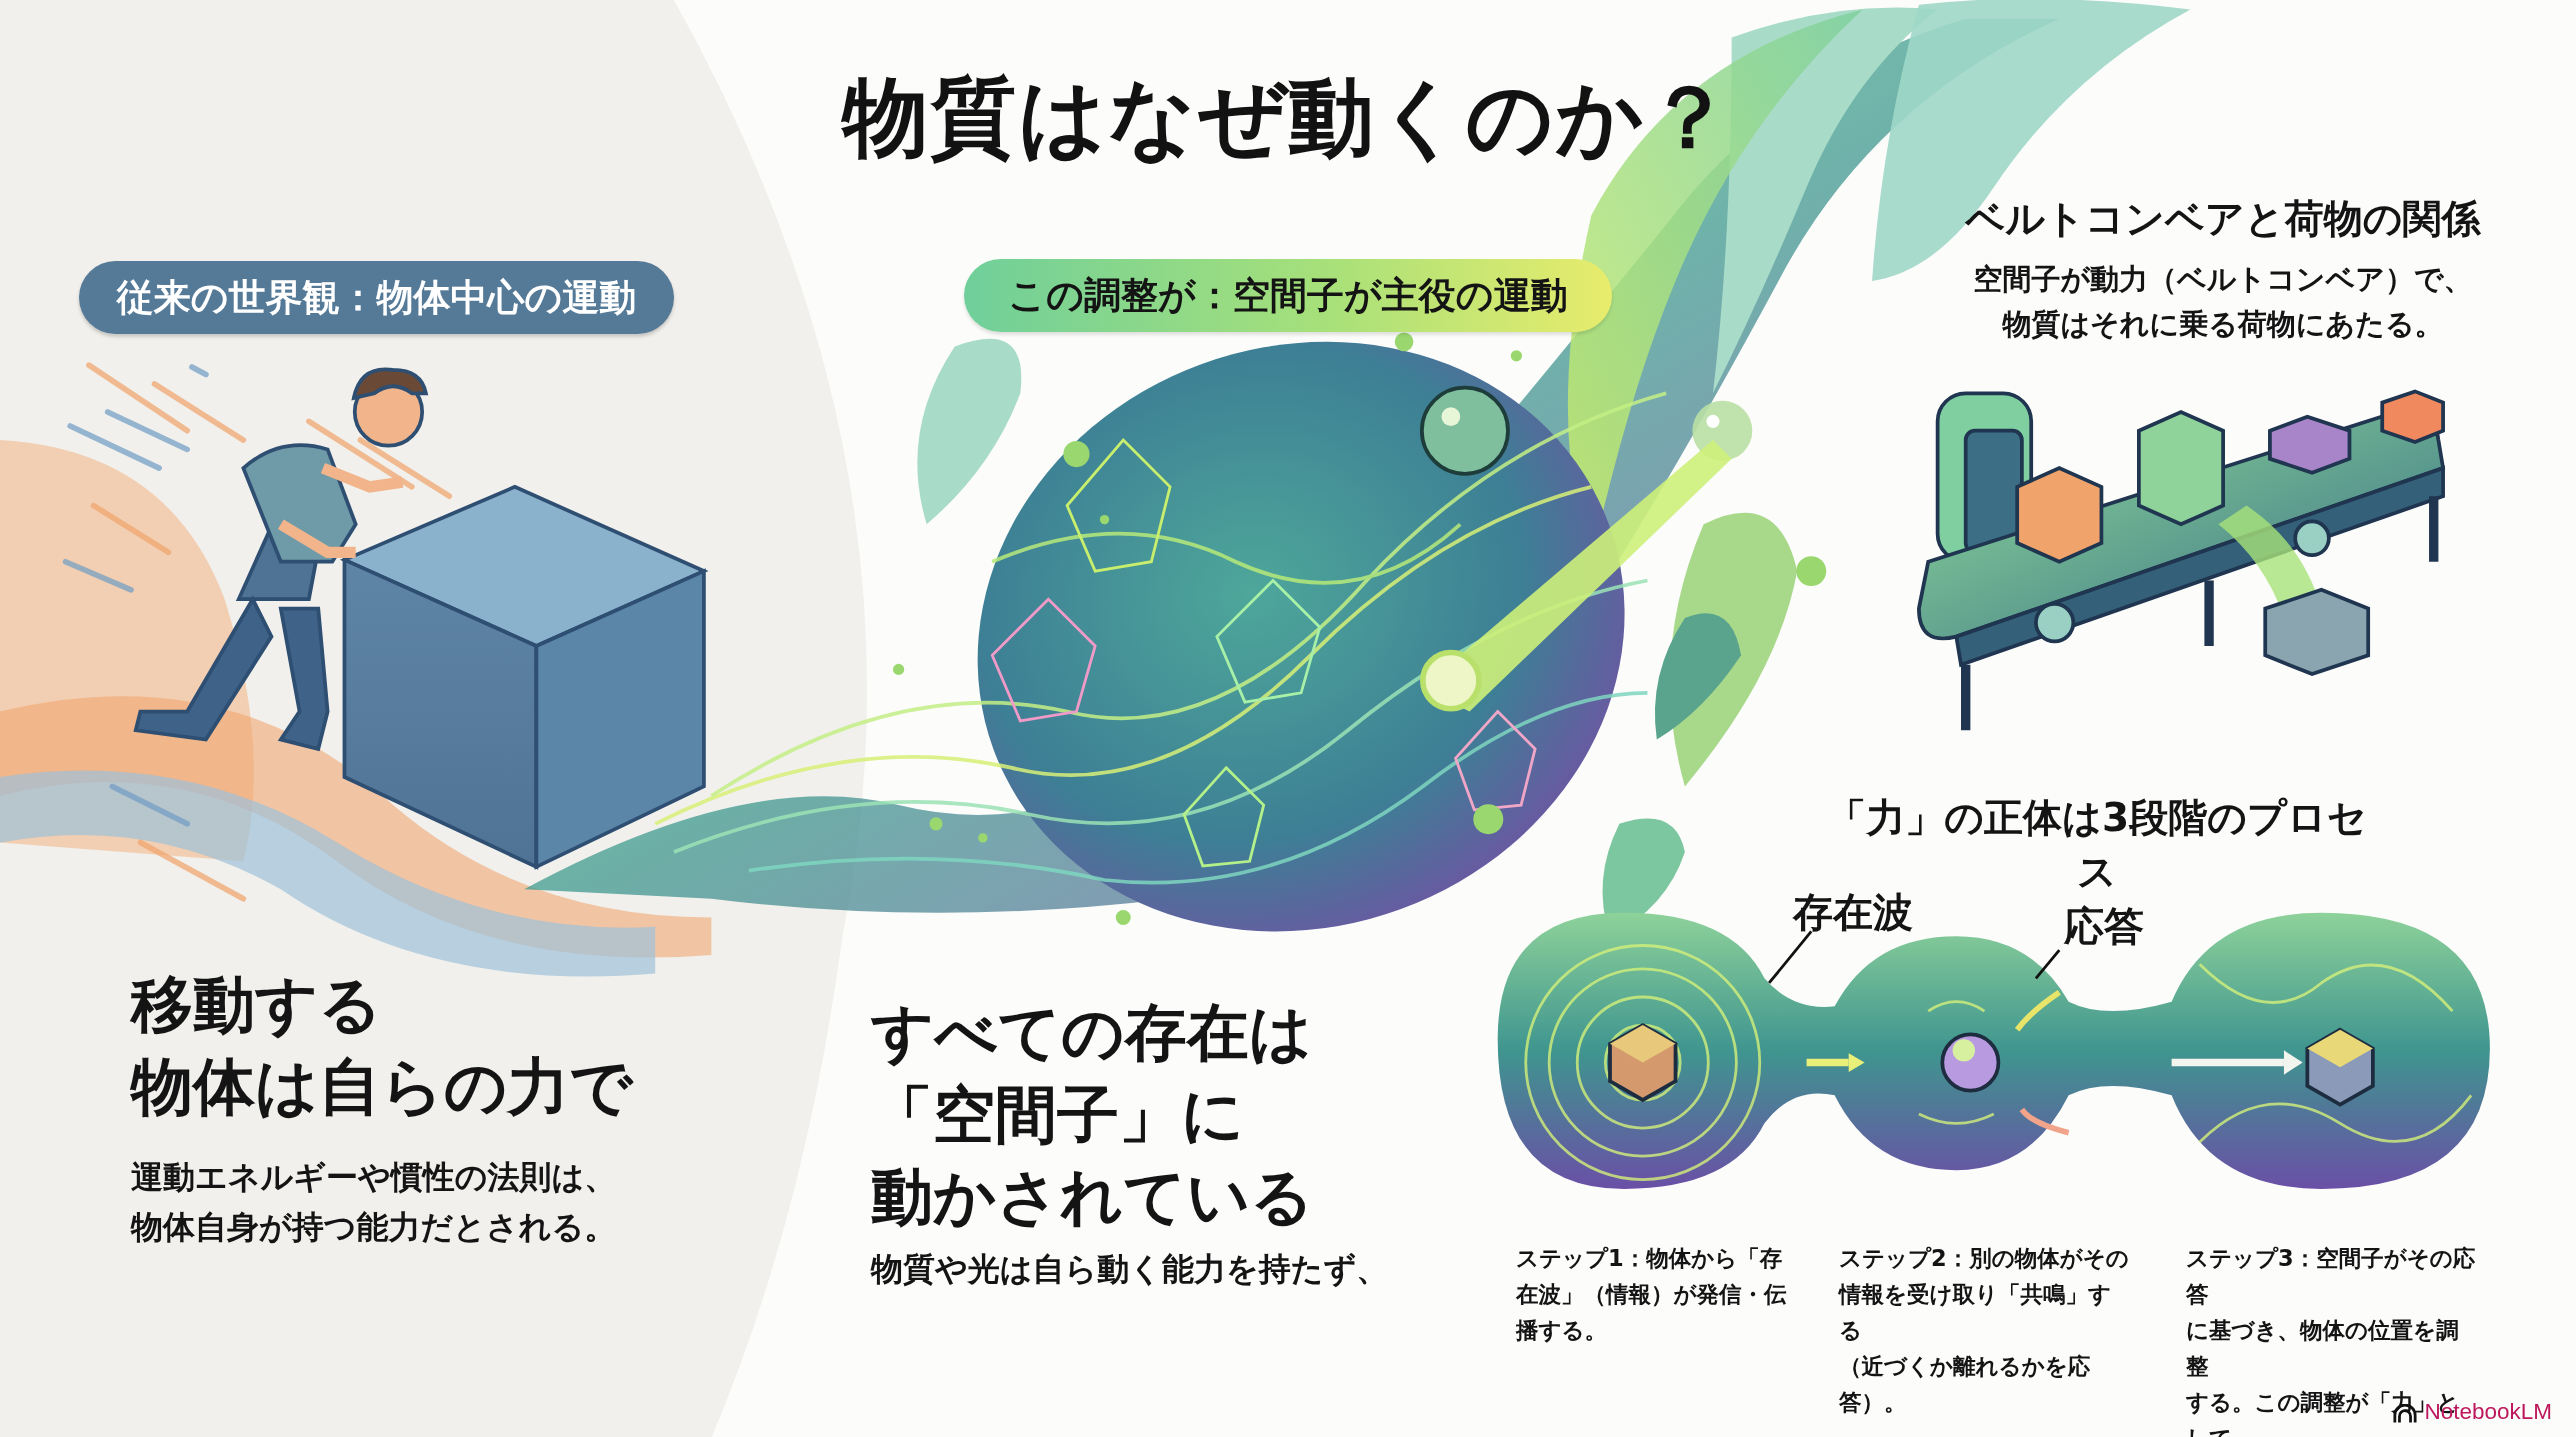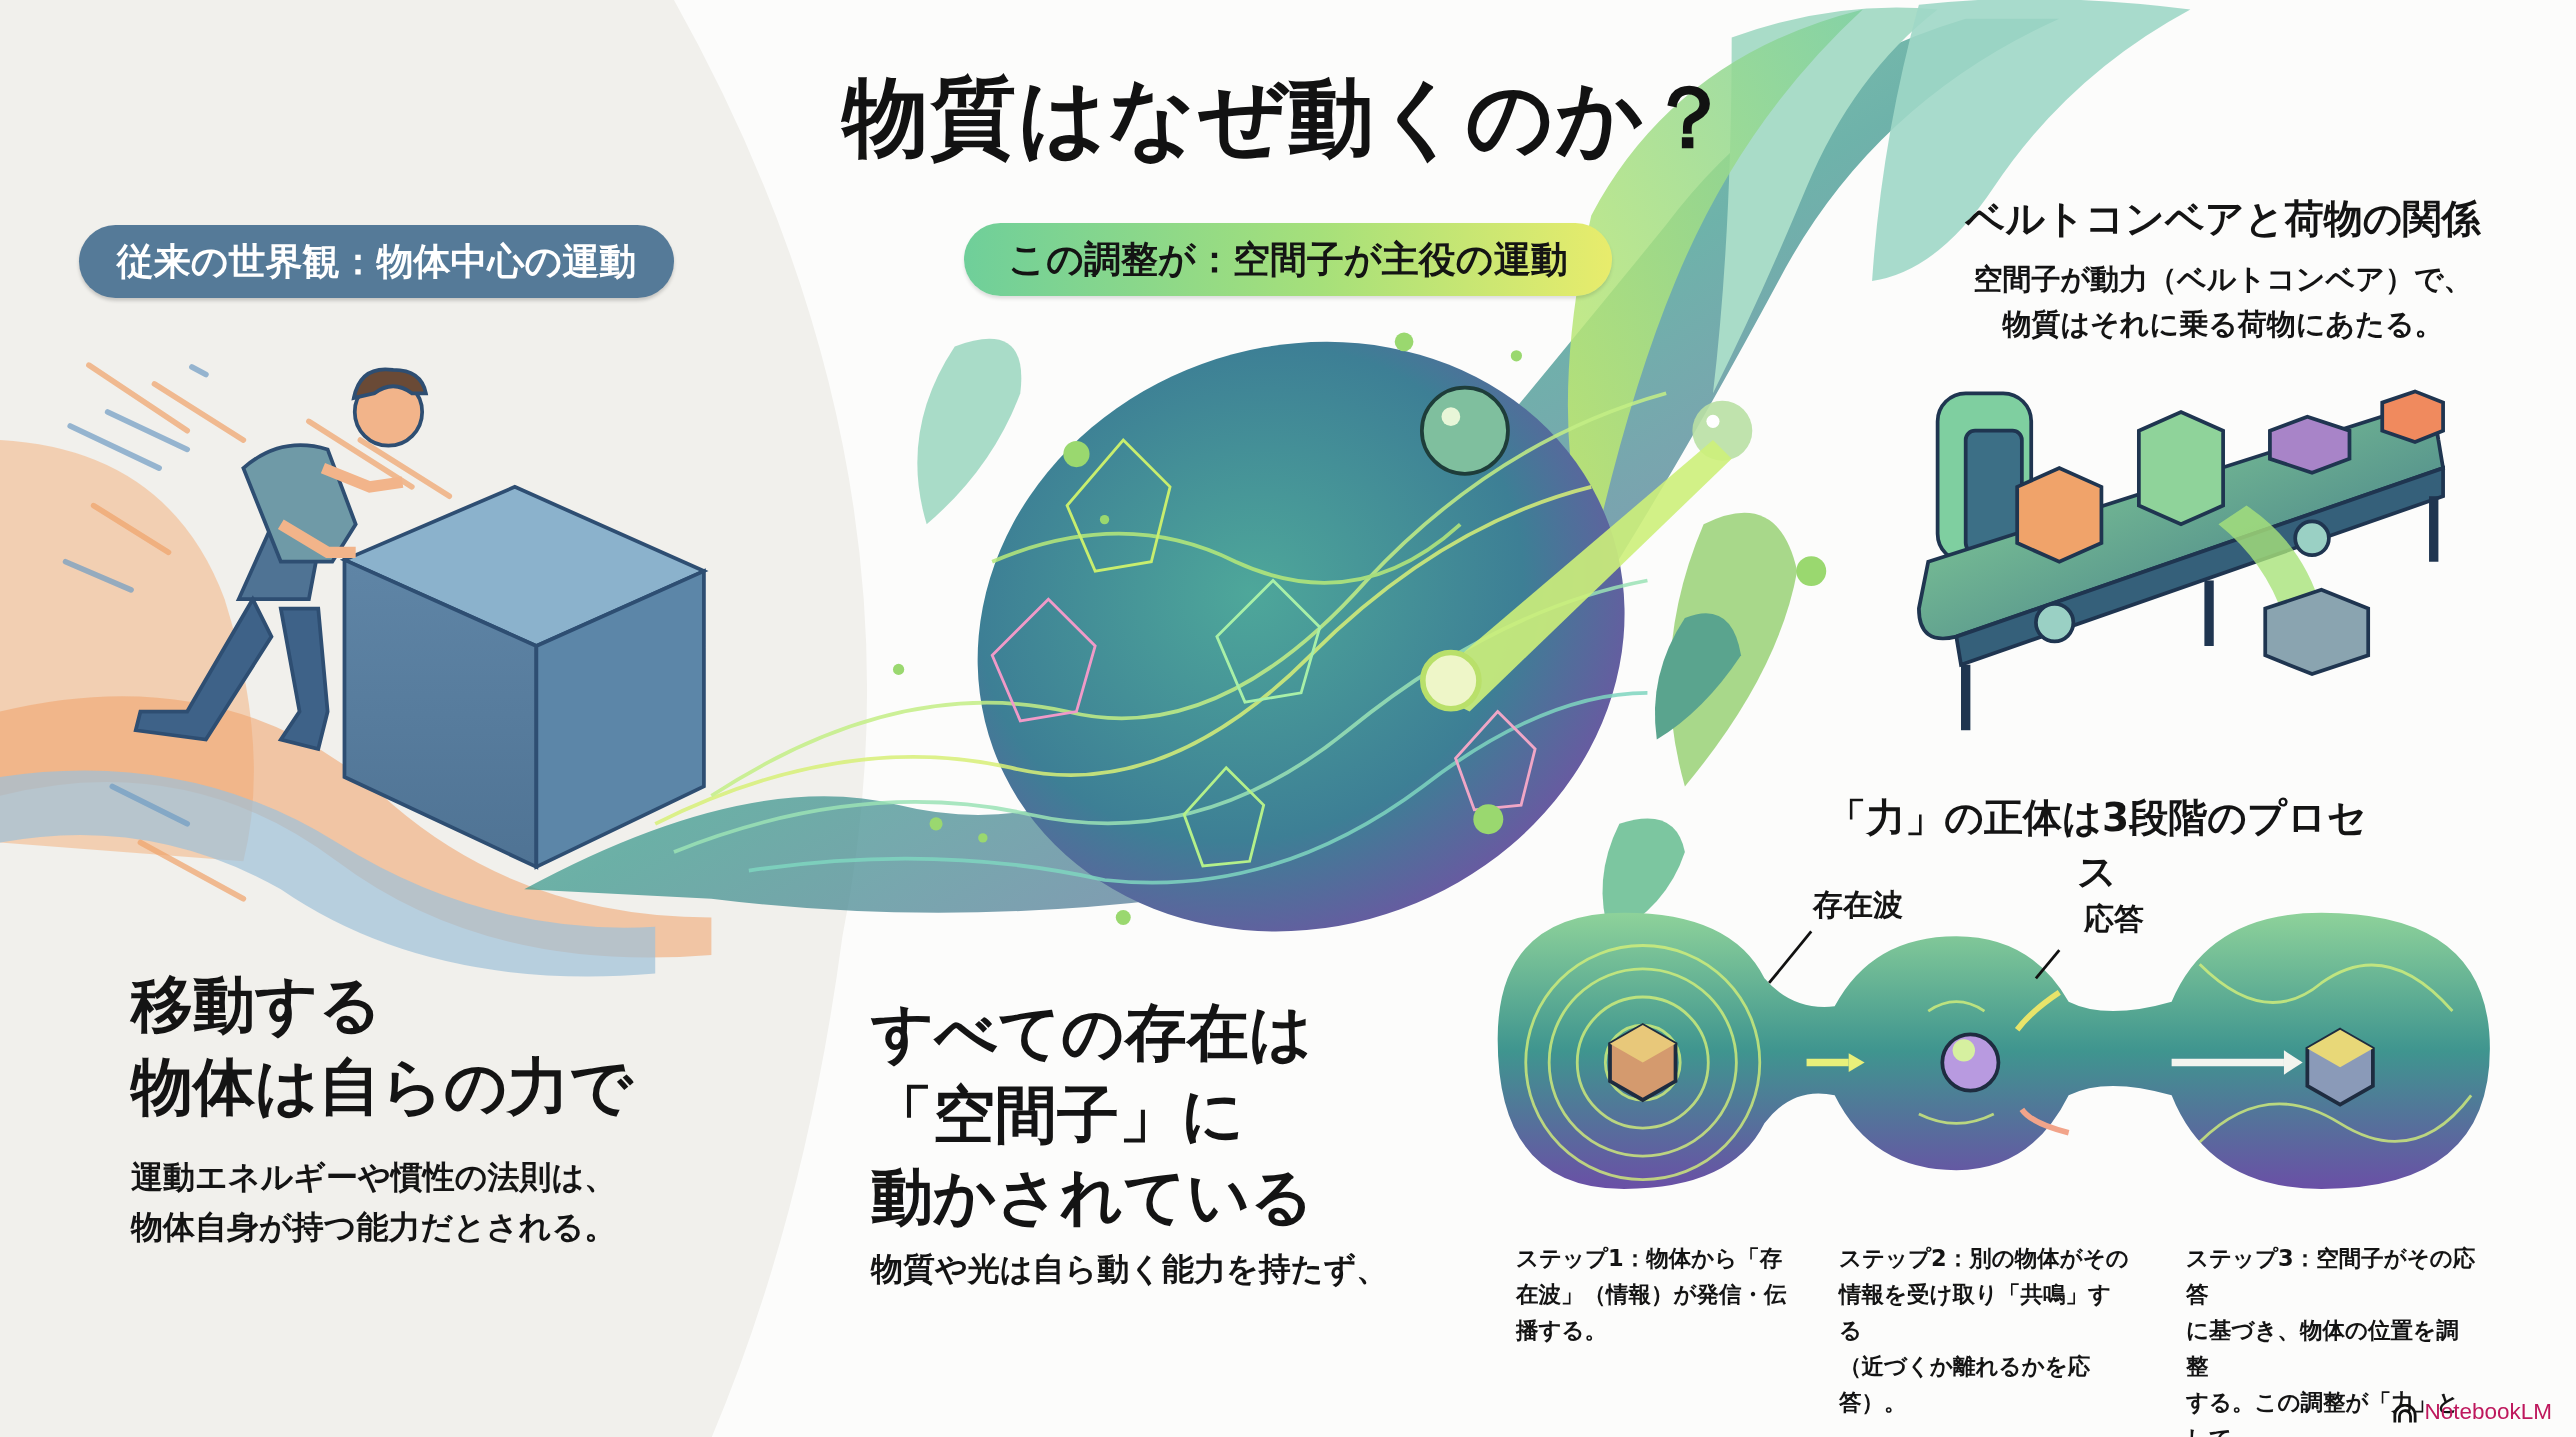--- a/index.html
+++ b/index.html
@@ -1,33 +1,33 @@
 <!DOCTYPE html>
 <html style="font-size:15px"><head>
 <meta charset="utf-8">
 <style>
   * { box-sizing: border-box; margin: 0; padding: 0; }
   html, body { width: 2576px; height: 1438px; overflow: hidden; background: #fcfcfb; }
   body { position: relative; font-family: "DejaVu Sans", "Liberation Sans", sans-serif; color: #141414; }
   .abs { position: absolute; }
   .bg-left { left: 0; top: 0; width: 2576px; height: 1438px; }
   .title { left: 0; width: 2576px; top: 60px; text-align: center; font-size: 86px; font-weight: bold; letter-spacing: 1.9px; color: #121212; }
-  .pill { border-radius: 41px; font-weight: bold; font-size: 37px; display: flex; align-items: center; justify-content: center; height: 73px; }
+  .pill { border-radius: 41px; font-weight: bold; font-size: 37px; display: flex; align-items: center; justify-content: center; height: 73px; margin-top: 36px; }
   .pill-old { left: 79px; top: 225px; width: 595px; background: #557a98; color: #fff; box-shadow: 0 2.8px 3.7px rgba(0,0,0,0.18); }
   .pill-new { left: 964px; top: 223px; width: 648px; background: linear-gradient(90deg, #6fcf9a 0%, #a6e07a 55%, #e8ec6c 100%); color: #141414; box-shadow: 0 2.8px 3.7px rgba(0,0,0,0.12); }
   .h-big { font-size: 62px; font-weight: bold; line-height: 1.32; }
   .body-txt { font-size: 32px; font-weight: bold; line-height: 1.55; }
   .left-head { left: 131px; top: 964px; width: 562px; }
   .left-body { left: 131px; top: 1153px; width: 655px; }
   .mid-head { left: 871px; top: 992px; width: 562px; }
   .mid-body { left: 871px; top: 1245px; width: 655px; }
   .conv-title { left: 1919px; top: 192px; width: 608px; text-align: center; font-size: 39px; font-weight: bold; }
   .conv-desc { left: 1919px; top: 257px; width: 608px; text-align: center; font-size: 29px; font-weight: bold; line-height: 1.55; }
   .proc-title { left: 1816px; top: 791px; width: 562px; text-align: center; font-size: 39px; font-weight: bold; }
-  .lbl { font-size: 30px; font-weight: bold; margin-left: 20px; }
+  .lbl { font-size: 40px; font-weight: bold; }
   .step { font-size: 22.5px; font-weight: bold; line-height: 1.6; width: 290px; }
   .brand { right: 24px; bottom: 13px; font-size: 22.5px; display: flex; align-items: flex-end; gap: 7.5px; font-family: "Liberation Sans", sans-serif; color: #be185d; }
 </style>
 </head>
 <body>
 
 <svg class="abs bg-left" viewBox="0 0 2752 1536" width="2576" height="1438">
   <defs>
     <linearGradient id="gWave" x1="0" y1="0" x2="1" y2="1">
       <stop offset="0" stop-color="#8fdc9a"></stop>

